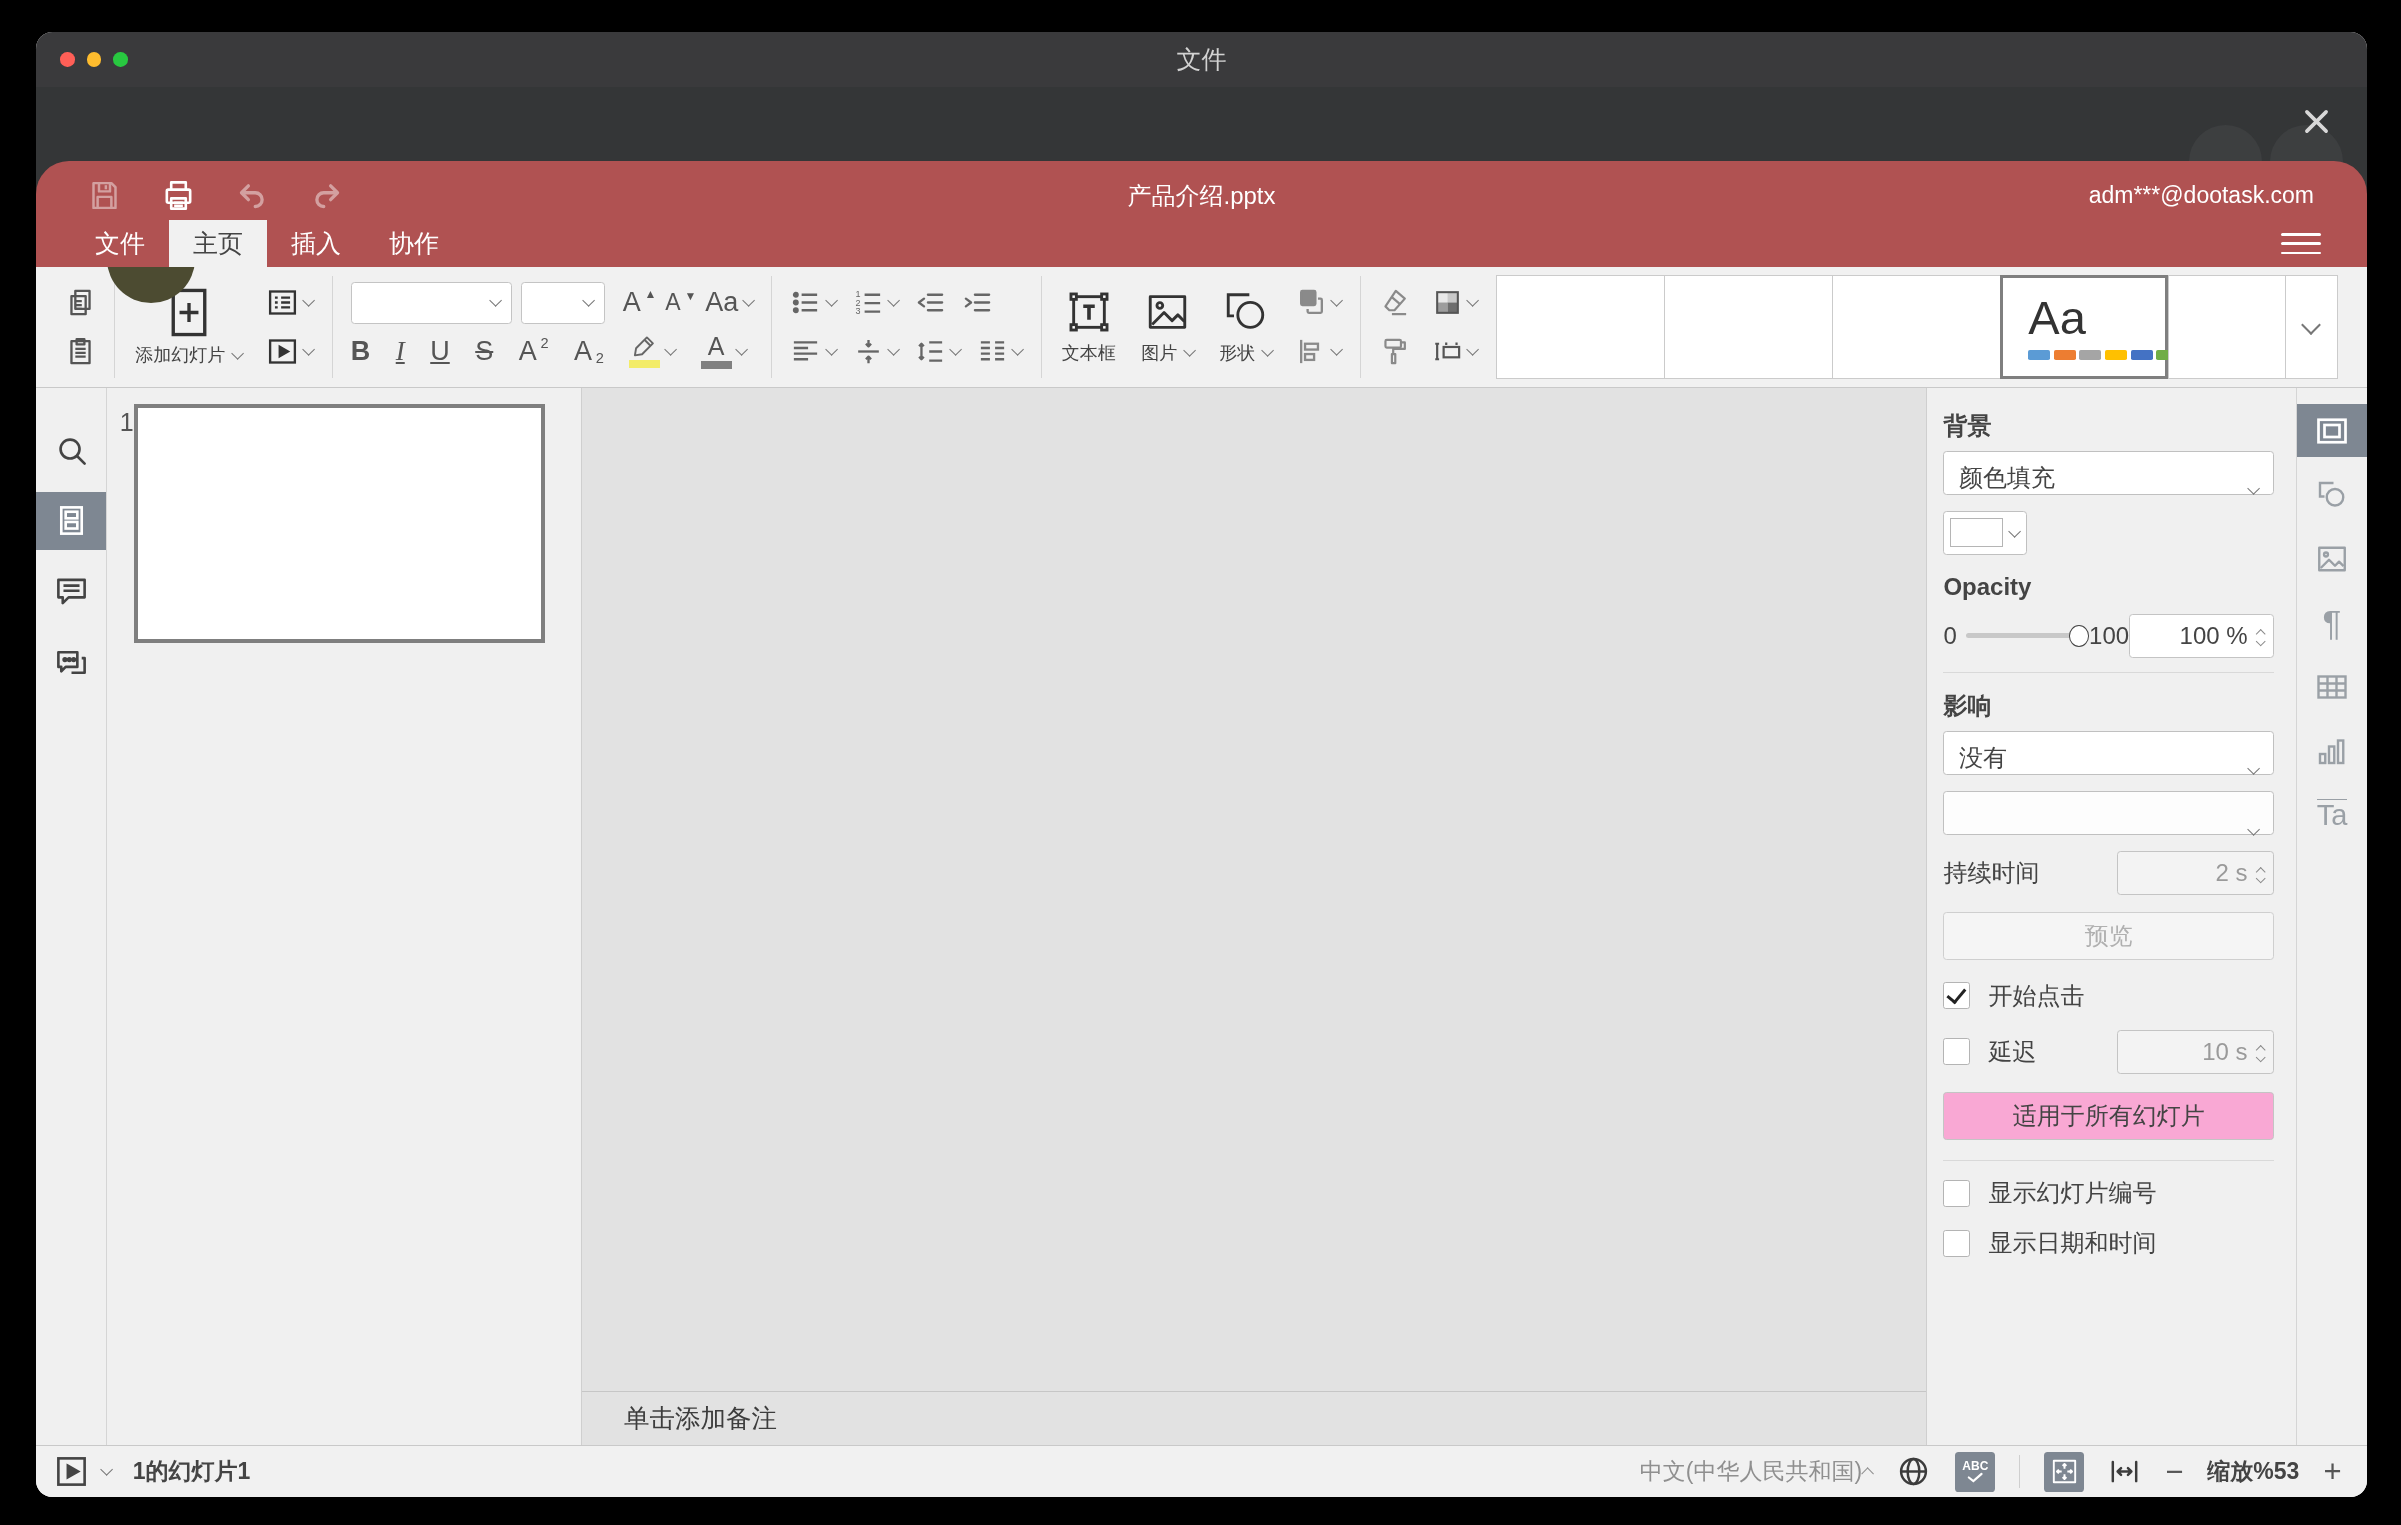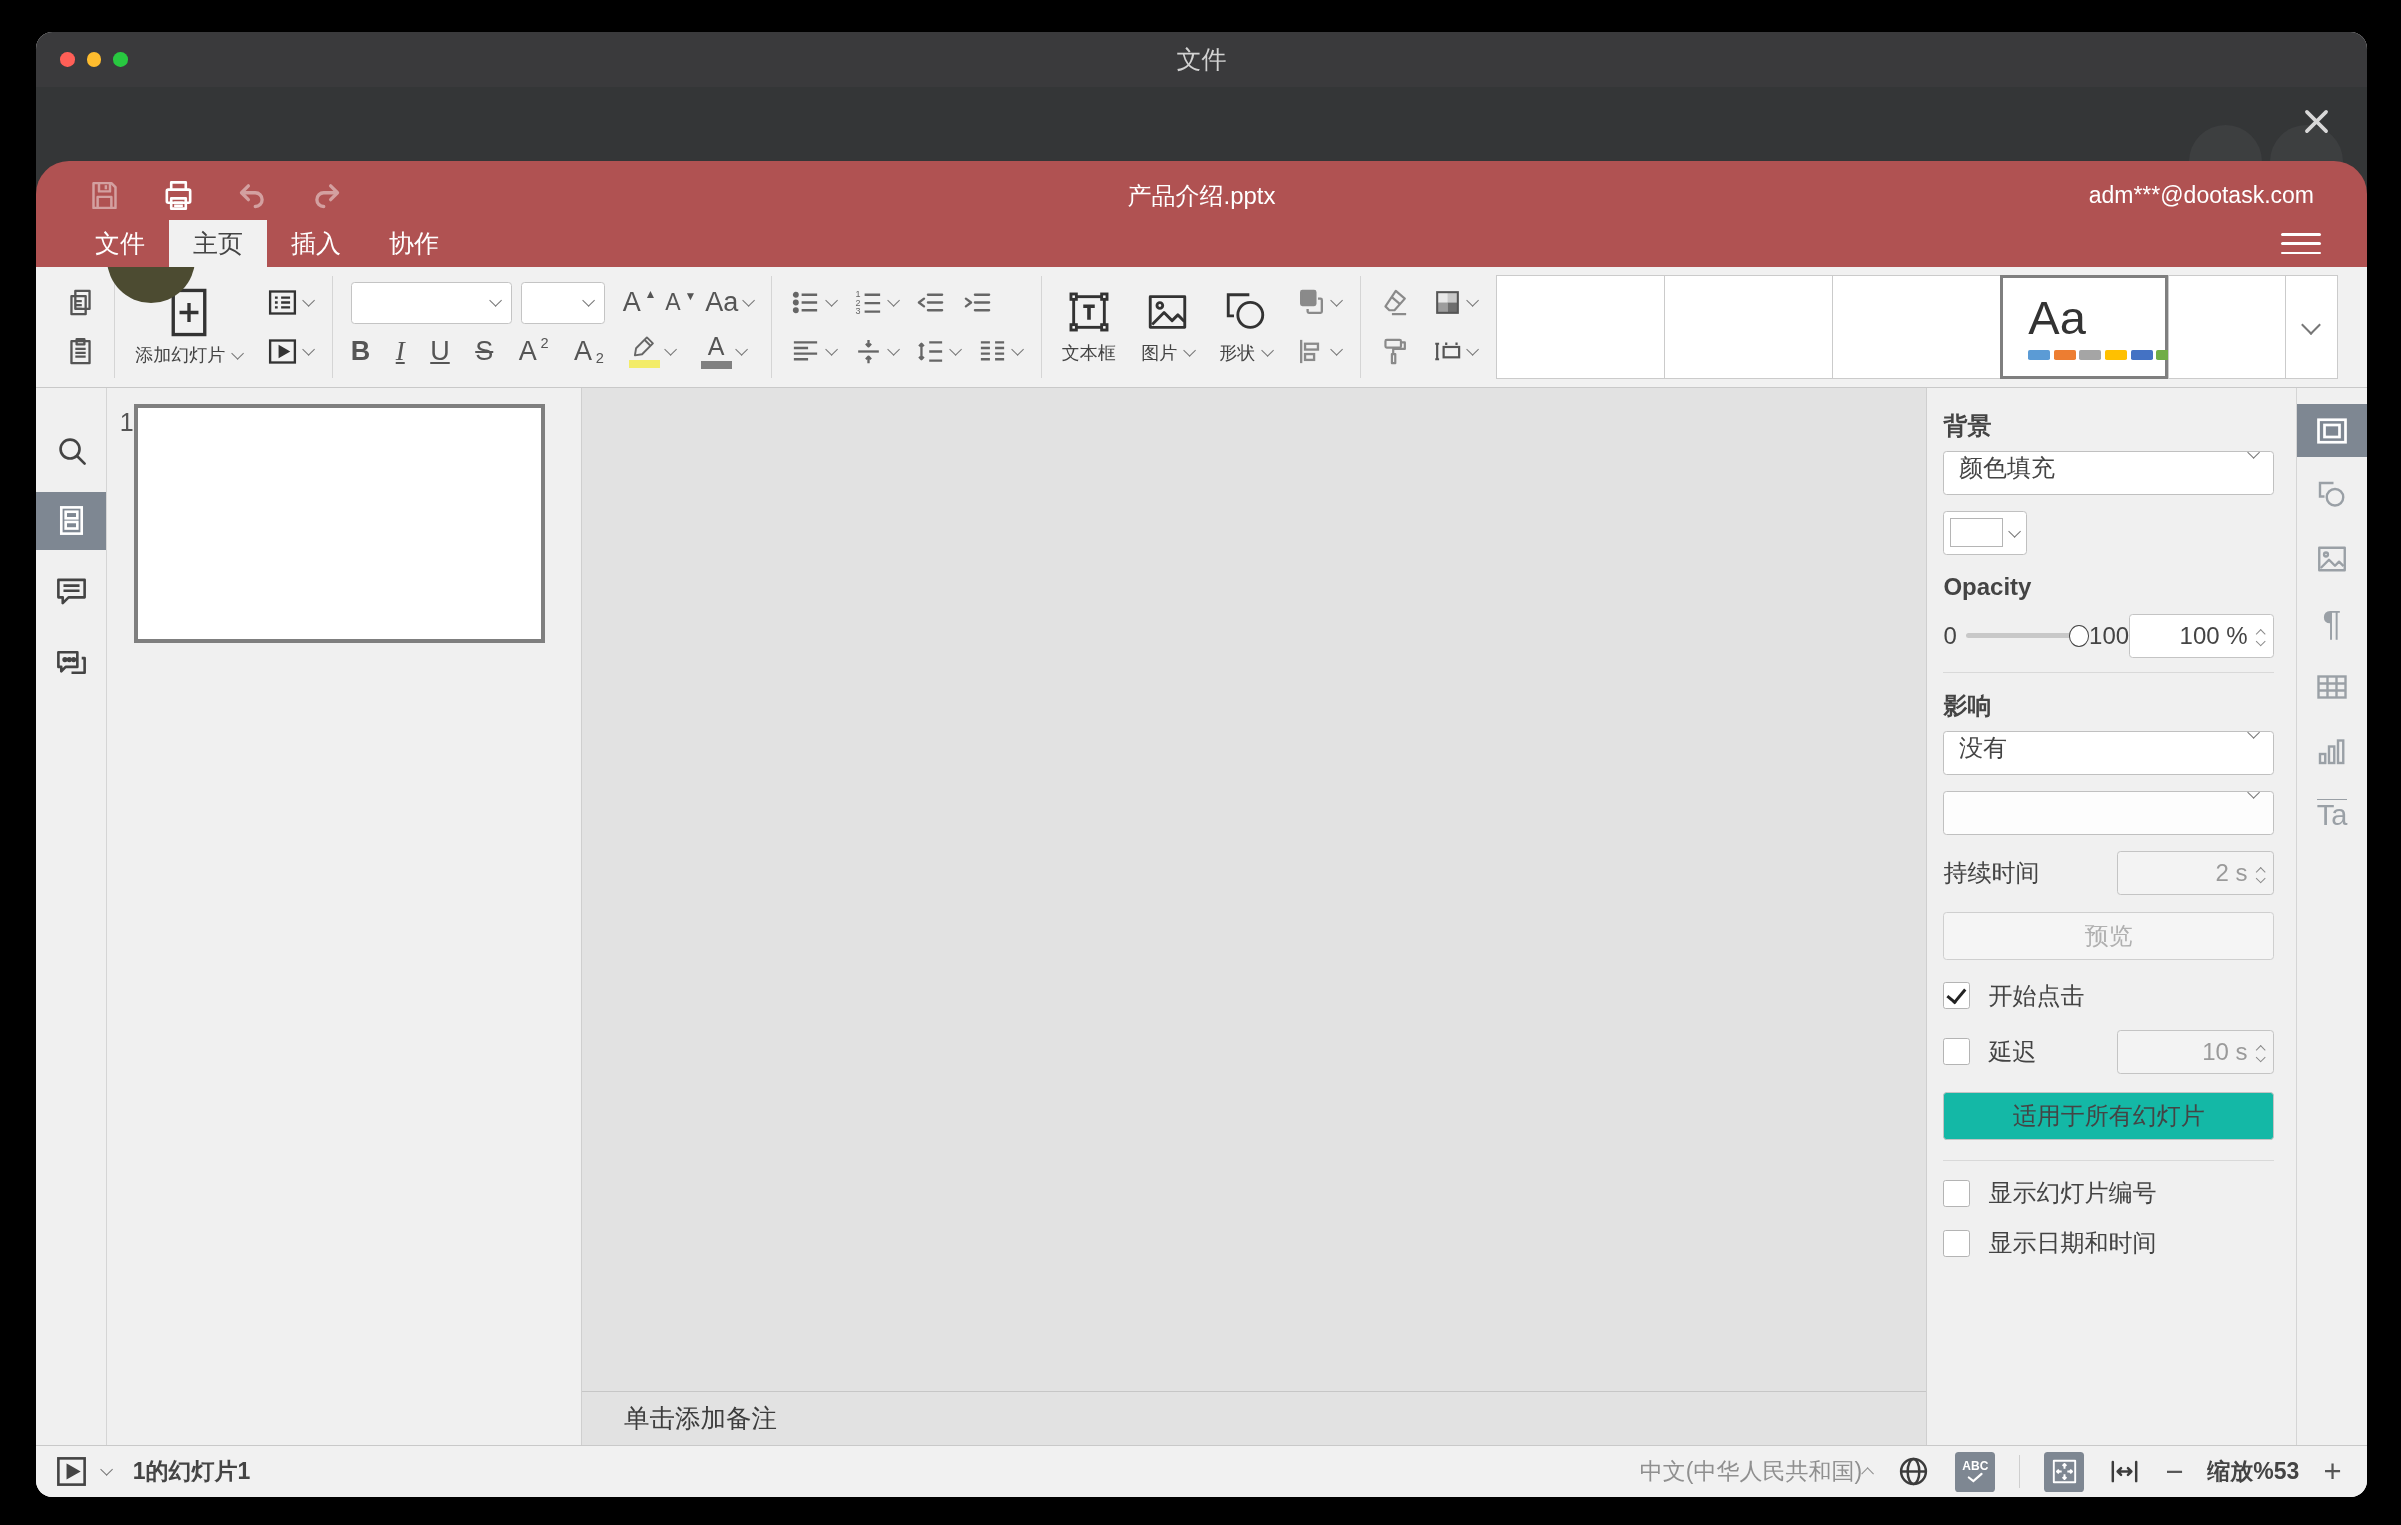--- a/index.html
+++ b/index.html
@@ -71,39 +71,39 @@
   .ph{position:absolute;border:1.8px dashed #a6a6a6;box-sizing:border-box;display:flex;flex-direction:column;align-items:center;}
   .ph-title{left:166px;top:123px;width:946px;height:255px;justify-content:flex-end;padding-bottom:22px;}
   .ph-sub{left:166px;top:380px;width:946px;height:173px;justify-content:flex-start;padding-top:14.6px;}
   .slide-title-text{font-size:69px;color:#1c1c1c;letter-spacing:1.8px;}
   .slide-sub-text{font-size:31px;color:#222;}
   .notesbar{position:absolute;left:0;right:0;bottom:0;height:53px;background:#e2e2e2;border-top:0.9px solid #c6c6c6;
             display:flex;align-items:center;padding-left:42px;font-size:25.5px;color:#3d3d3d;}
   
   .rightpanel{width:370px;background:#f0f0f0;border-left:0.9px solid #cfcfcf;flex:none;padding:18px 22px 0 16.4px;box-sizing:border-box;font-size:24px;}
   .plabel{font-weight:bold;color:#444;margin:3.6px 0 9px 0;}
-  .pselect{background:#fff;border:0.9px solid #c0c0c0;border-radius:3.6px;height:42px;display:flex;align-items:flex-start;
+  .pselect{background:#fff;border:0.9px solid #c0c0c0;border-radius:3.6px;height:42px;display:flex;align-items:flex-end;
            padding:0 14.6px;color:#444;cursor:pointer;justify-content:space-between;margin-bottom:16.4px;}
   .pselect.disabled{background:#fdfdfd;color:#aaa;}
   .swatchbtn{width:82px;height:42px;background:#fff;border:0.9px solid #c0c0c0;border-radius:3.6px;display:flex;align-items:center;cursor:pointer;margin-bottom:18px;}
   .swatch{width:51px;height:27px;border:0.9px solid #b5b5b5;background:#fff;margin-left:5.5px;}
   .swatch-chev{flex:1;display:flex;justify-content:center;}
   .slider-row{display:flex;align-items:center;margin:12.8px 0 9px 0;}
   .track{width:117px;height:4.6px;background:#c8c8c8;border-radius:2.7px;margin:0 0 0 9px;}
   .knob{width:22px;height:22px;border-radius:50%;background:#fff;border:1.8px solid #444;margin-left:-3.6px;box-sizing:border-box;}
   .spin{background:#fff;border:0.9px solid #c4c4c4;border-radius:3.6px;height:42px;display:flex;align-items:center;justify-content:flex-end;
         padding:0 9px;gap:9px;color:#444;}
   .spin.disabled{background:#f3f3f3;color:#9a9a9a;text-align:center;}
   .spin .arrows{display:flex;flex-direction:column;gap:3.6px;align-items:center;}
   .spin .chev{width:6.4px;height:6.4px;border-color:#8a8a8a;}
   .hr{height:0.9px;background:#d9d9d9;margin:14.6px 0 16.4px 0;}
   .rowline{display:flex;align-items:center;justify-content:space-between;margin-bottom:16.4px;}
   .pbtn{height:46px;border:0.9px solid #cfcfcf;border-radius:3.6px;background:#f5f5f5;color:#b0b0b0;
         display:flex;align-items:center;justify-content:center;margin-bottom:20px;cursor:pointer;}
-  .pbtn.enabled{background:#14b8a6;color:#444;border-color:#c4c4c4;}
+  .pbtn.enabled{background:#f9a8d4;color:#444;border-color:#c4c4c4;}
   .cbrow{display:flex;align-items:center;gap:18px;margin-bottom:18px;}
   .cb{width:27px;height:27px;background:#fff;border:1.8px solid #b4b4b4;border-radius:2.7px;box-sizing:border-box;position:relative;cursor:pointer;flex:none;}
   .cb.checked::after{content:"";position:absolute;left:6.4px;top:1.8px;width:8.2px;height:14.6px;
                      border-right:3.2px solid #222;border-bottom:3.2px solid #222;transform:rotate(40deg);}
   
   .rightrail{width:70px;background:#f0f0f0;border-left:0.9px solid #d5d5d5;flex:none;display:flex;flex-direction:column;padding-top:16.4px;}
   .rrbtn{height:53px;margin-bottom:11px;display:flex;align-items:center;justify-content:center;color:#9aa0a6;cursor:pointer;}
   .rrbtn.active{background:#7e8792;color:#fff;}
   .ta-glyph{font-size:29px;color:#9aa0a6;line-height:1;border-top:1.8px solid #9aa0a6;padding-top:0.9px;}
   

